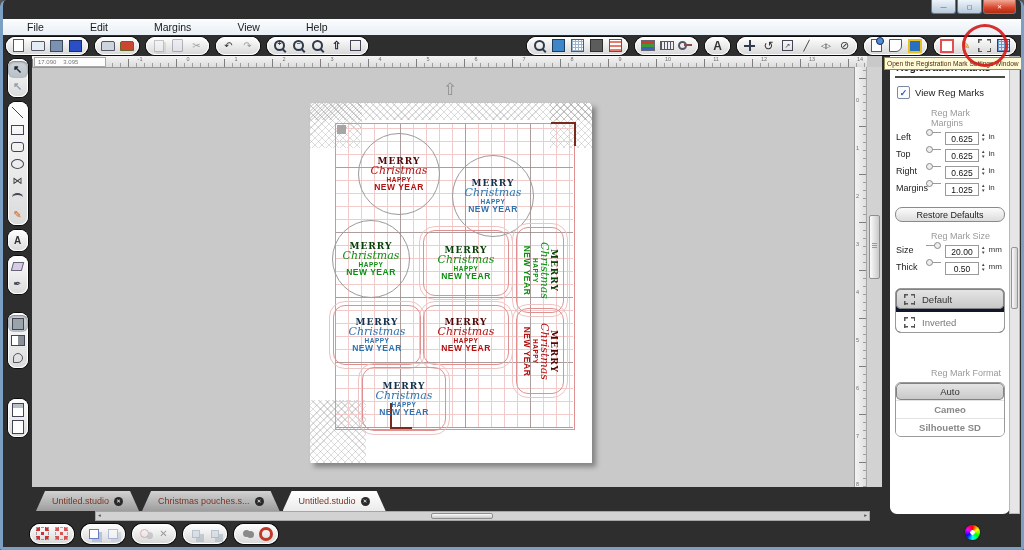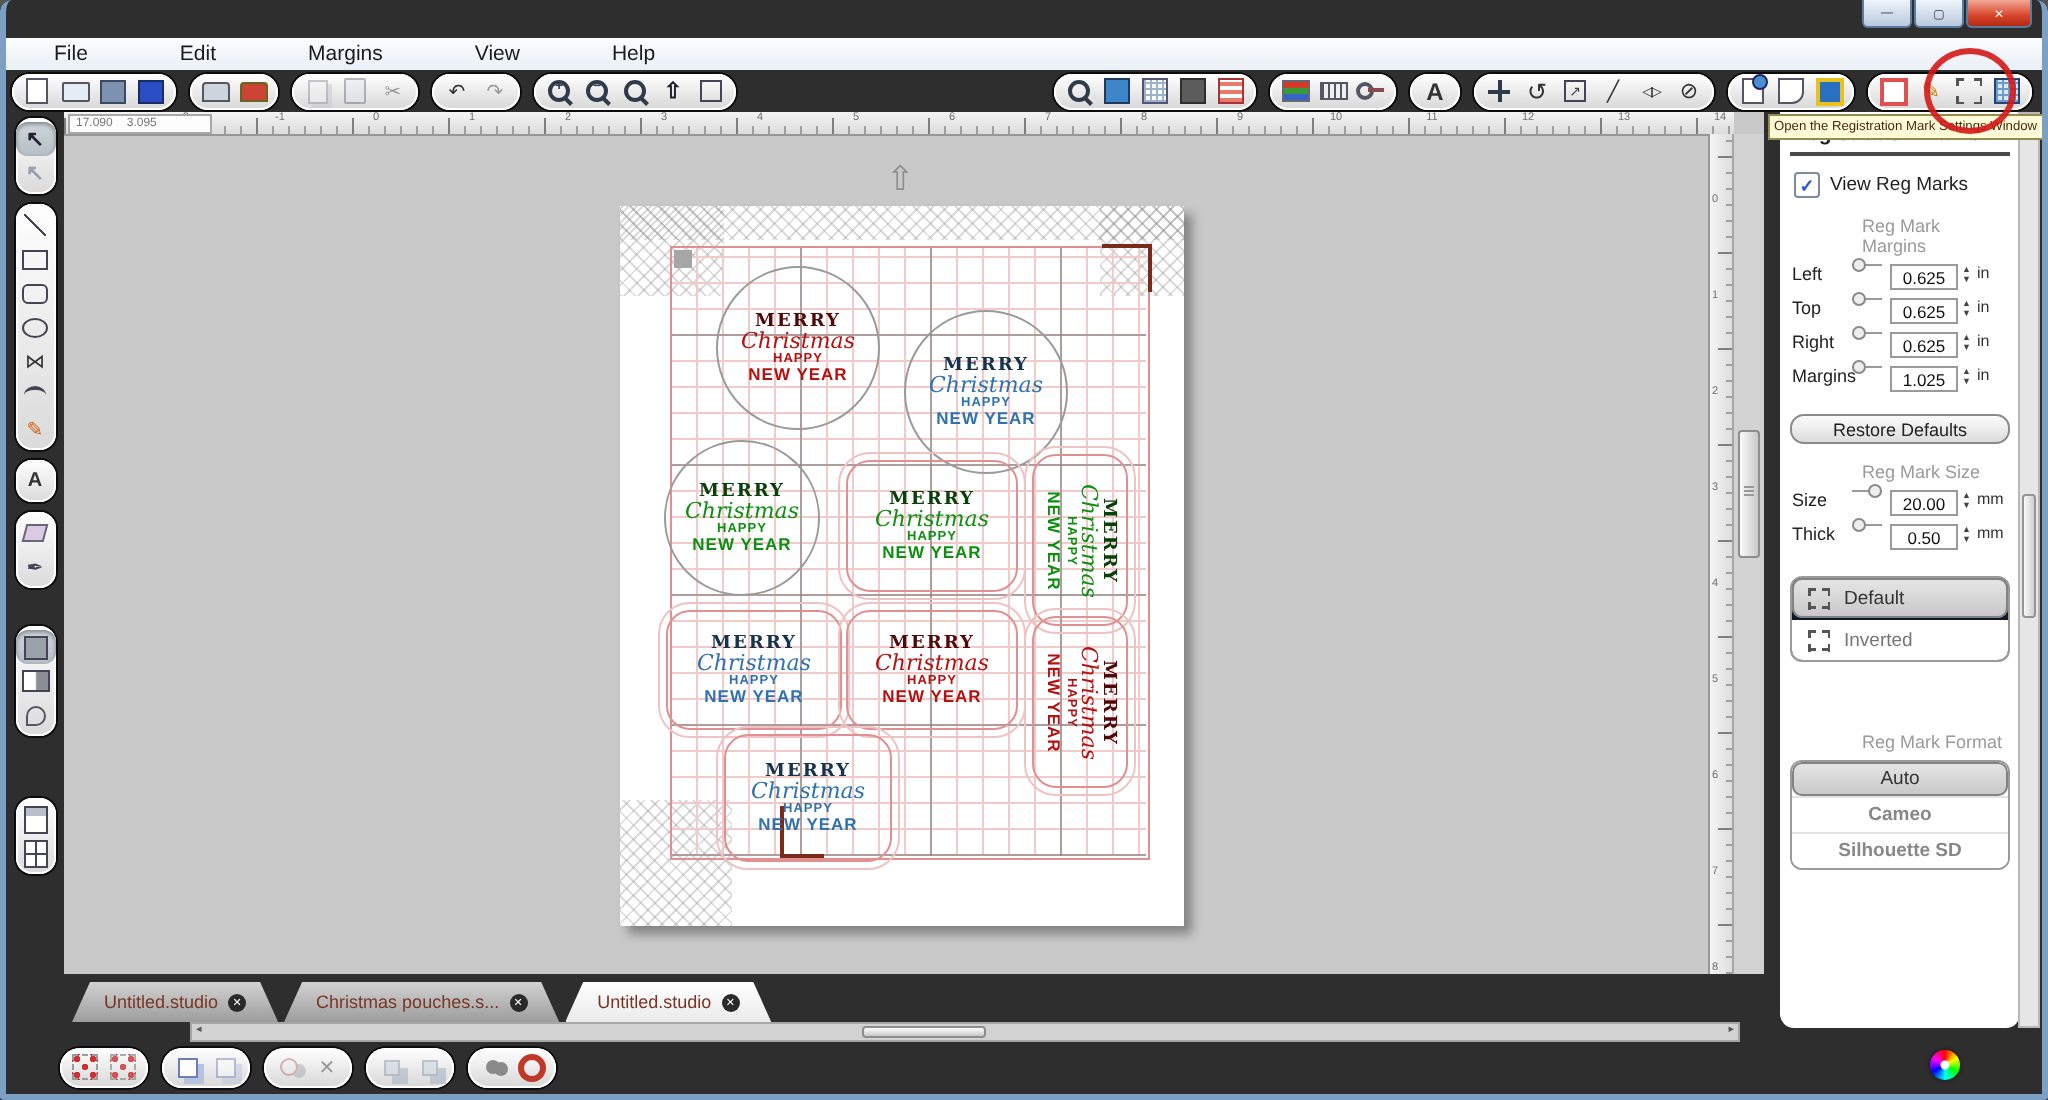--- a/index.html
+++ b/index.html
@@ -177,21 +177,21 @@
   .slider::before{content:"";position:absolute;left:0;top:-3px;width:5px;height:5px;border:1px solid #8a8a8a;border-radius:50%;background:#eee;}
   .slider.right::before{left:auto;right:0;}
   .num-input{width:32px;height:11px;border:1px solid #9a9a9a;font-size:8.5px;text-align:center;padding:0;color:#111;
     font-family:"Liberation Sans",sans-serif;}
   .spin{display:flex;flex-direction:column;font-size:4.5px;color:#444;line-height:1.2;margin-left:2px;}
   .unit{font-size:8px;color:#333;margin-left:3px;}
   .restore-btn{display:block;width:100%;height:15px;margin:7px 0 2px;border:1px solid #8a8a8a;border-radius:7px;
     background:linear-gradient(#fcfcfc,#dcdcdc);font-size:9px;color:#222;font-family:"Liberation Sans",sans-serif;}
   .opt-list{border:1px solid #9a9a9a;border-radius:6px;overflow:hidden;margin-top:9px;background:#0f172a;}
   .opt-row{height:20px;display:flex;align-items:center;gap:7px;padding:0 8px;font-size:9.5px;color:#777;background:#fff;}
-  .opt-row + .opt-row{border-top:1px solid #0f172a;}
+  .opt-row + .opt-row{border-top:3px solid #0f172a;}
   .opt-row.sel{background:linear-gradient(#e6e6e6,#c7c7c7);box-shadow:inset 0 0 0 1px #828282;border-radius:5px;color:#333;}
   .fmt-list{border:1px solid #9a9a9a;border-radius:6px;overflow:hidden;margin-top:4px;background:#fff;}
   .fmt-row{height:17px;display:flex;align-items:center;justify-content:center;font-size:9.5px;color:#888;background:#fff;}
   .fmt-row + .fmt-row{border-top:1px solid #e2e2e2;font-weight:bold;}
   .fmt-row.sel{background:linear-gradient(#e6e6e6,#c7c7c7);box-shadow:inset 0 0 0 1px #828282;border-radius:5px;color:#333;}
   .gap26{height:26px;}
   
   .tooltip{position:absolute;left:884px;top:57px;width:138px;height:11px;background:#fffbd6;border:1px solid #968b4e;
     display:flex;align-items:center;padding:0 2px;font-size:6.6px;color:#4a2a12;white-space:nowrap;overflow:hidden;z-index:40;}
   .redcircle{position:absolute;left:962px;top:24px;width:40px;height:37px;border:3px solid var(--accent,#d41818);

